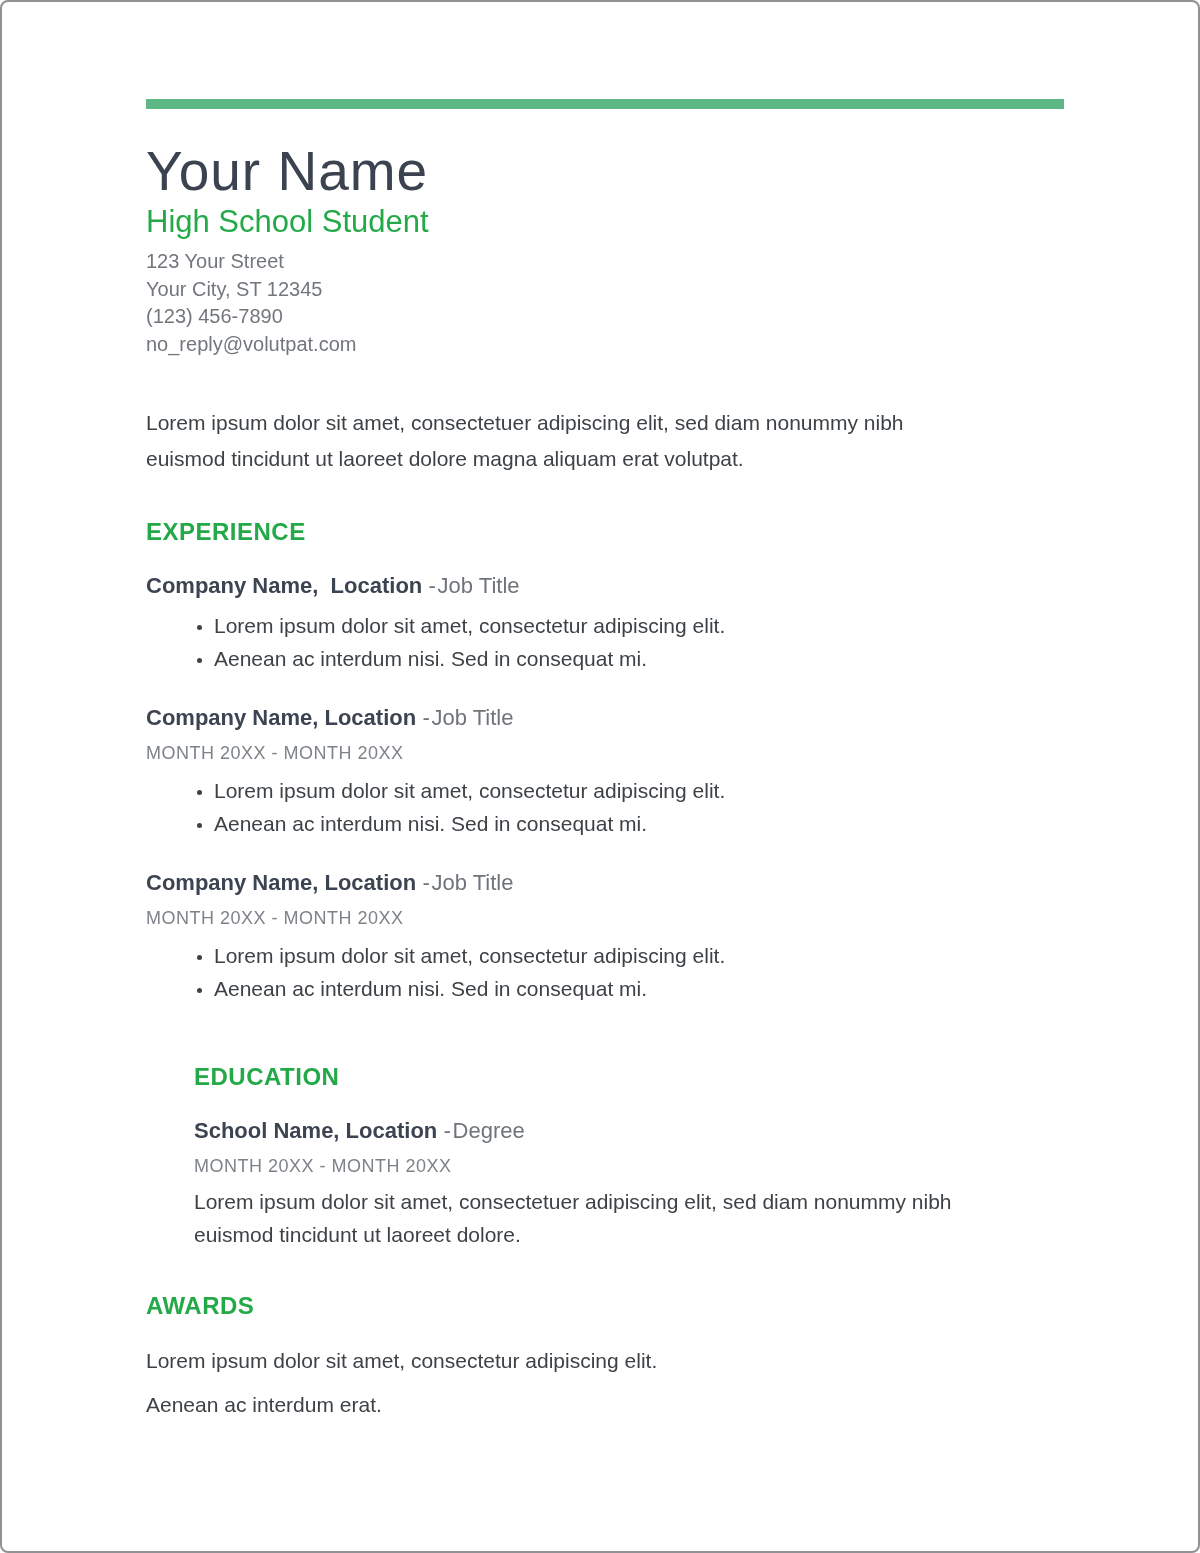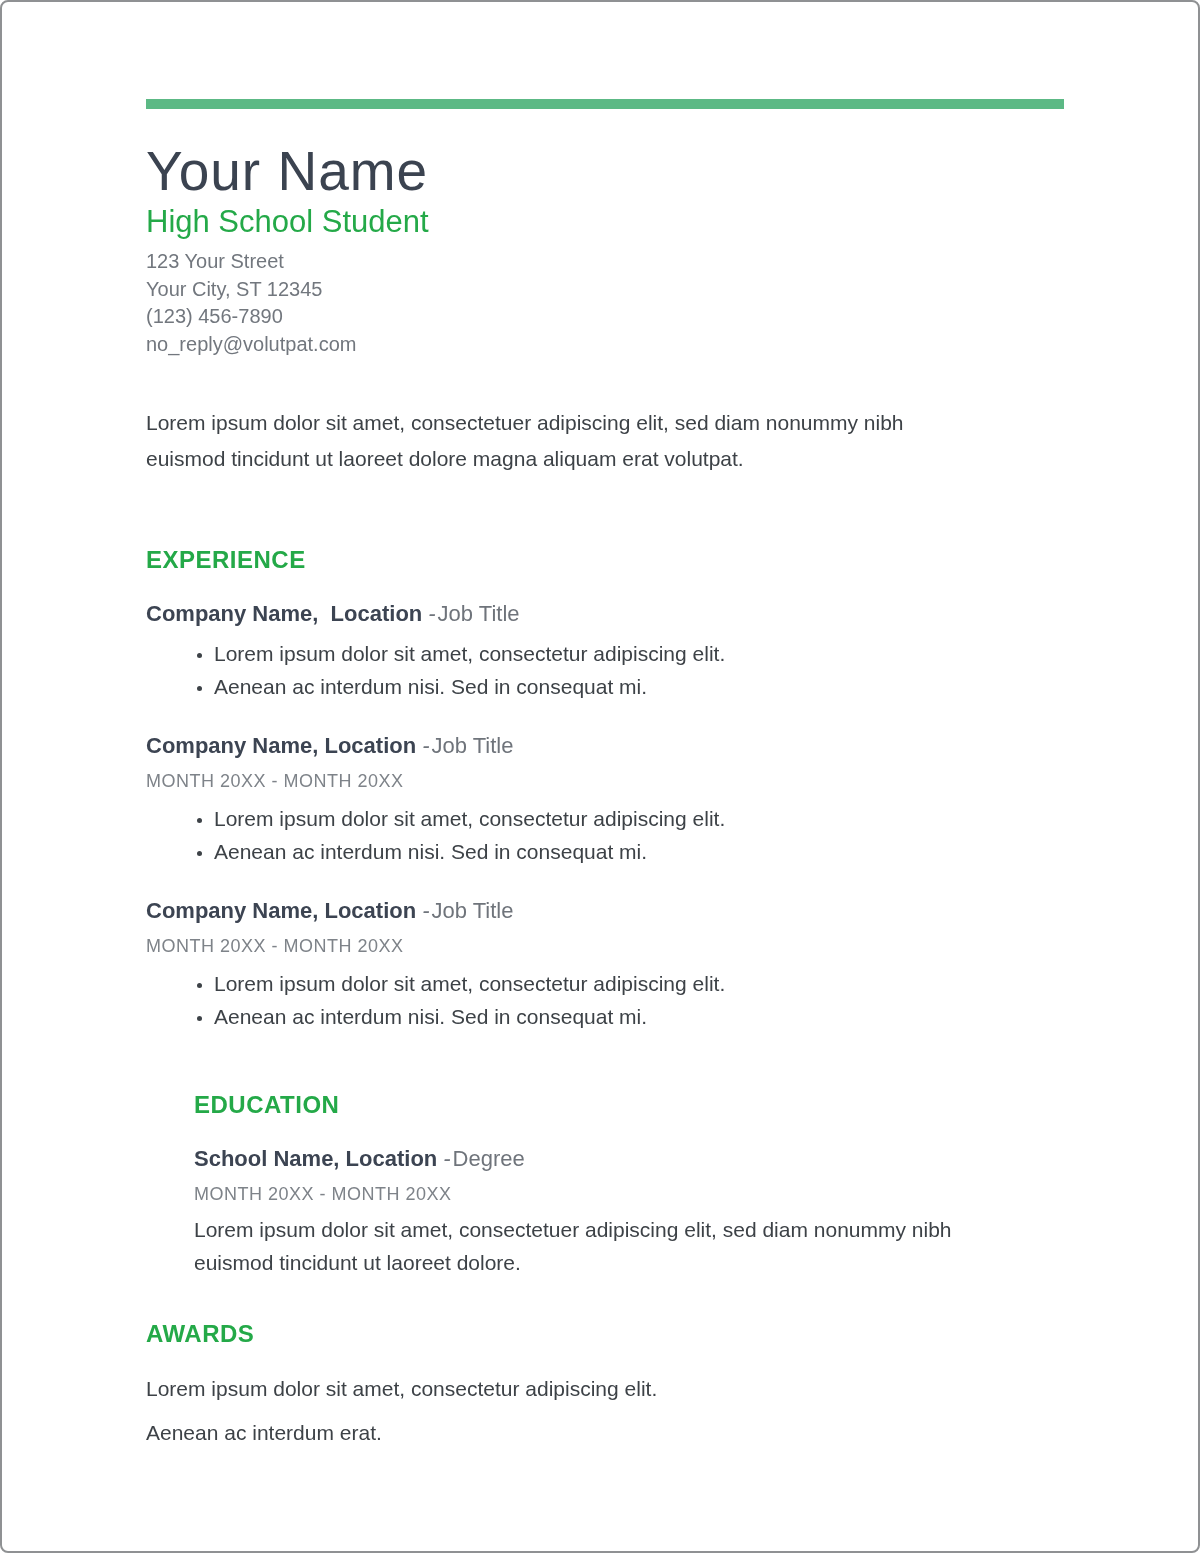--- a/index.html
+++ b/index.html
@@ -43,21 +43,21 @@
     color:var(--contact-gray);
   }
   .section{margin-top:0;}
   .section-heading{
     font-size:24px;line-height:30px;
     font-weight:700;letter-spacing:0.5px;
     color:var(--accent-green);
     margin:0;
   }
   .sec-skills{margin-top:47px;}
-  .sec-experience{margin-top:68px;}
+  .sec-experience{margin-top:40px;}
   .sec-education{margin-top:57px;margin-left:48px;}
   .sec-awards{margin-top:40px;}
   .body-text{
     margin-top:20px;
     max-width:760px;
     font-size:21px;line-height:36px;
     color:var(--body-color);
   }
   .entry{margin-top:25px;}
   .entry + .entry{margin-top:29px;}

